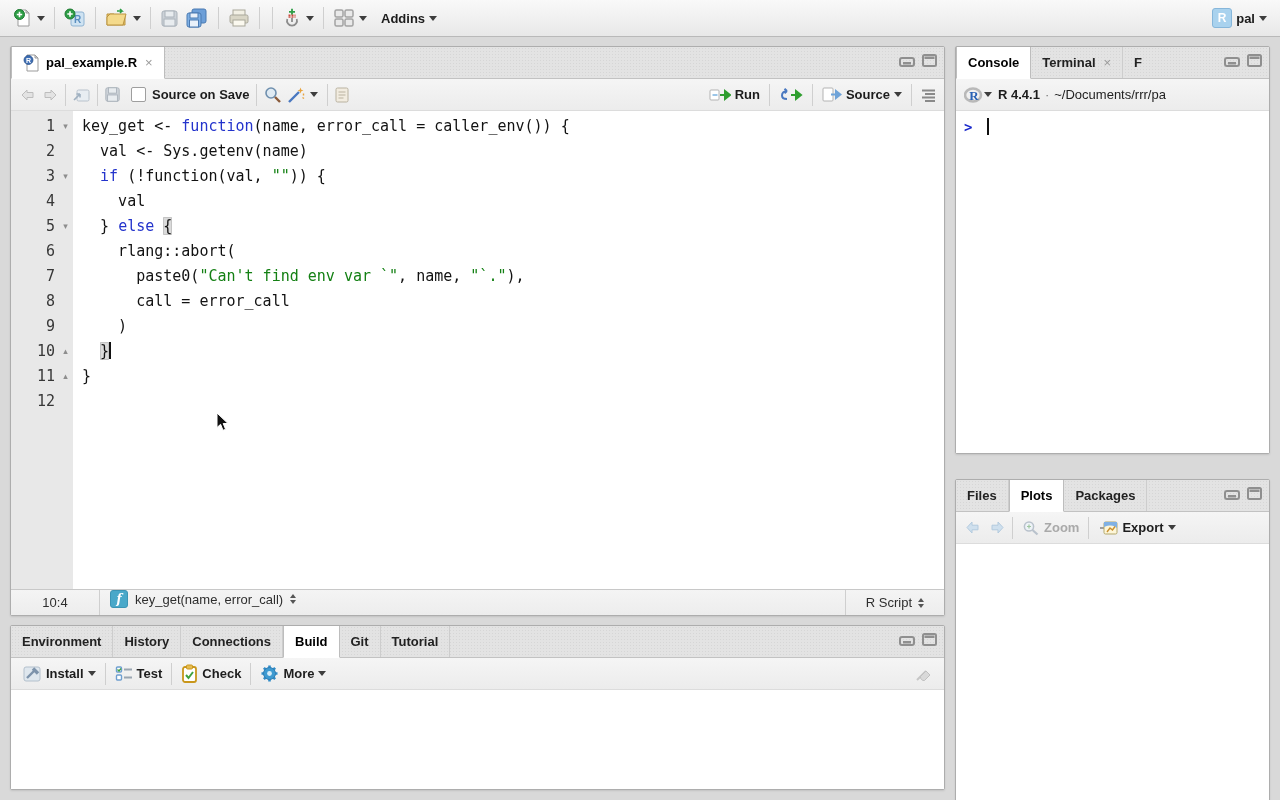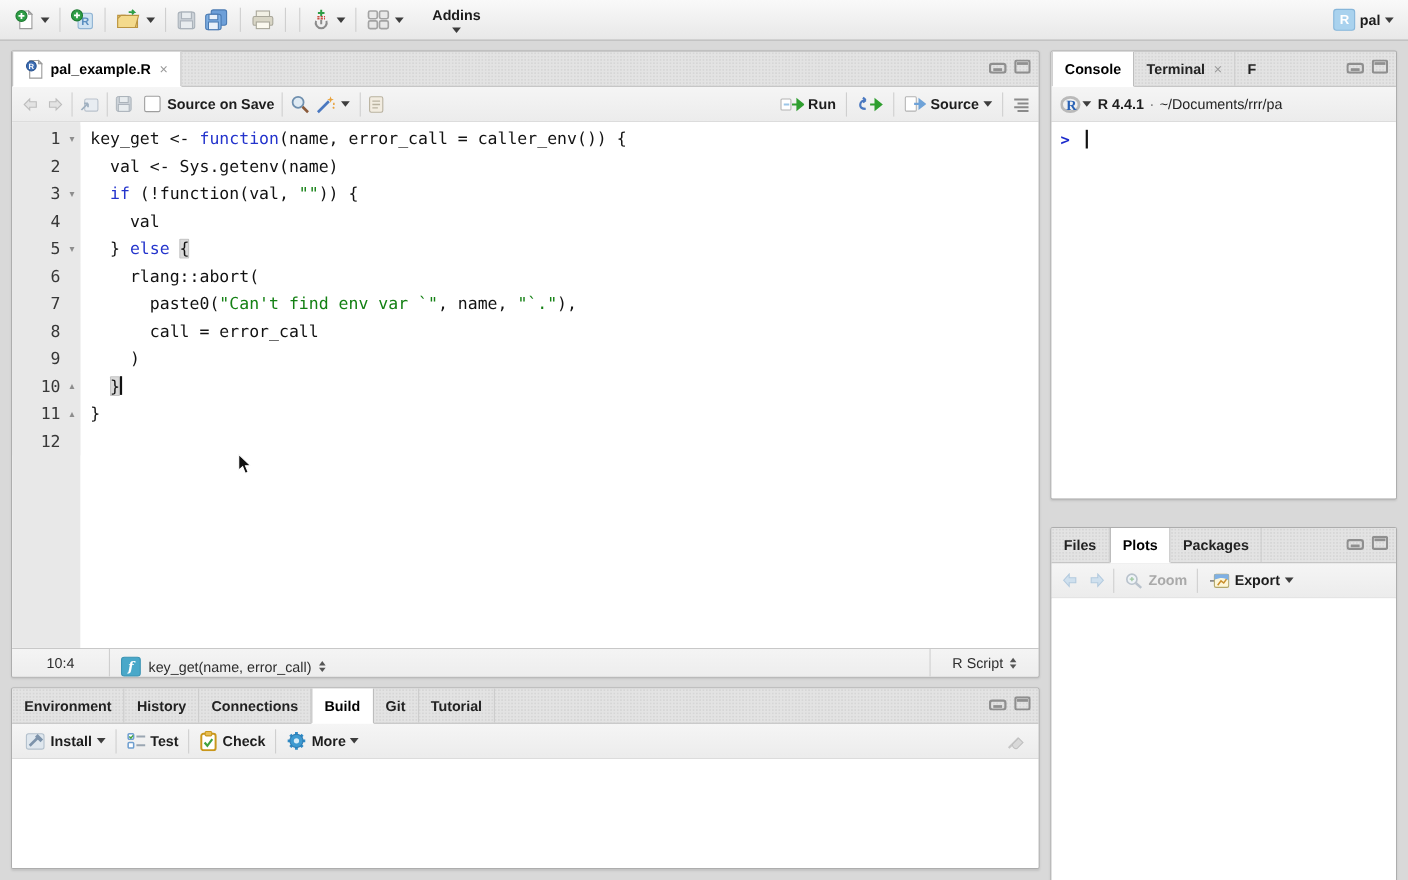--- a/index.html
+++ b/index.html
@@ -79,21 +79,21 @@
   .code-row{display:flex;height:25px;line-height:25px;}
   .gutter-num{width:44px;flex:none;text-align:right;color:#383838;background:#e8e8e8;padding-right:3px;}
   .fold-cell{width:15px;flex:none;background:#e8e8e8;color:#8d8d8d;font-size:9px;text-align:center;font-family:"Liberation Sans",sans-serif;}
   .code-text{white-space:pre;color:#121212;padding-left:9px;}
   .tok-k{color:#2434cc;}
   .tok-s{color:#148014;}
   .tok-h{background:#dadada;box-shadow:0 0 0 1px #c4c4c4 inset;border-radius:1px;}
   .caret-bar{display:inline-block;width:2px;height:17px;background:#111;vertical-align:-3px;}
   .statusbar{
     height:25px;flex:none;background:linear-gradient(#f4f4f4,#ededed);
-    border-top:1px solid #c8c8c8;display:flex;align-items:flex-end;font-size:13px;color:#2e2e2e;
+    border-top:1px solid #c8c8c8;display:flex;align-items:flex-start;font-size:13px;color:#2e2e2e;
   }
   .pos-cell{width:88px;height:100%;display:flex;align-items:center;justify-content:center;border-right:1px solid #cfcfcf;}
   .scope-cell{display:flex;align-items:center;gap:7px;padding:0 10px;}
   .f-icon{width:16px;height:16px;flex:none;background:#49a8c9;border:1px solid #3b94b4;border-radius:3px;color:#fff;
     font-family:"DejaVu Serif",serif;font-style:italic;font-weight:700;font-size:12px;
     display:flex;align-items:center;justify-content:center;}
   .ud{display:flex;flex-direction:column;gap:2px;align-items:center;}
   .ud i{display:block;width:0;height:0;border-left:3.5px solid transparent;border-right:3.5px solid transparent;}
   .ud .up{border-bottom:4px solid #555;}
   .ud .dn{border-top:4px solid #555;}
@@ -177,21 +177,21 @@
   <span class="tsep"></span>
   <span class="tbtn">
     <svg class="icon" width="22" height="20" viewBox="0 0 22 20">
         <rect x="2" y="2" width="8" height="7" rx="1.5" fill="#e9e9e9" stroke="#a3a3a3" stroke-width="1.5"></rect>
         <rect x="12" y="2" width="8" height="7" rx="1.5" fill="#e9e9e9" stroke="#a3a3a3" stroke-width="1.5"></rect>
         <rect x="2" y="11" width="8" height="7" rx="1.5" fill="#e9e9e9" stroke="#a3a3a3" stroke-width="1.5"></rect>
         <rect x="12" y="11" width="8" height="7" rx="1.5" fill="#e9e9e9" stroke="#a3a3a3" stroke-width="1.5"></rect>
       </svg>
     <span class="caret"></span>
   </span>
-  <span class="tbtn" style="margin-left:20px;flex-direction:column;">
+  <span class="tbtn" style="margin-left:8px;">
     <span class="toolbar-label">Addins</span>
     <span class="caret"></span>
   </span>
   <span class="spacer"></span>
   <span class="tbtn">
     <span class="proj-cube">R</span>
     <span class="toolbar-label">pal</span>
     <span class="caret"></span>
   </span>
 </div>

